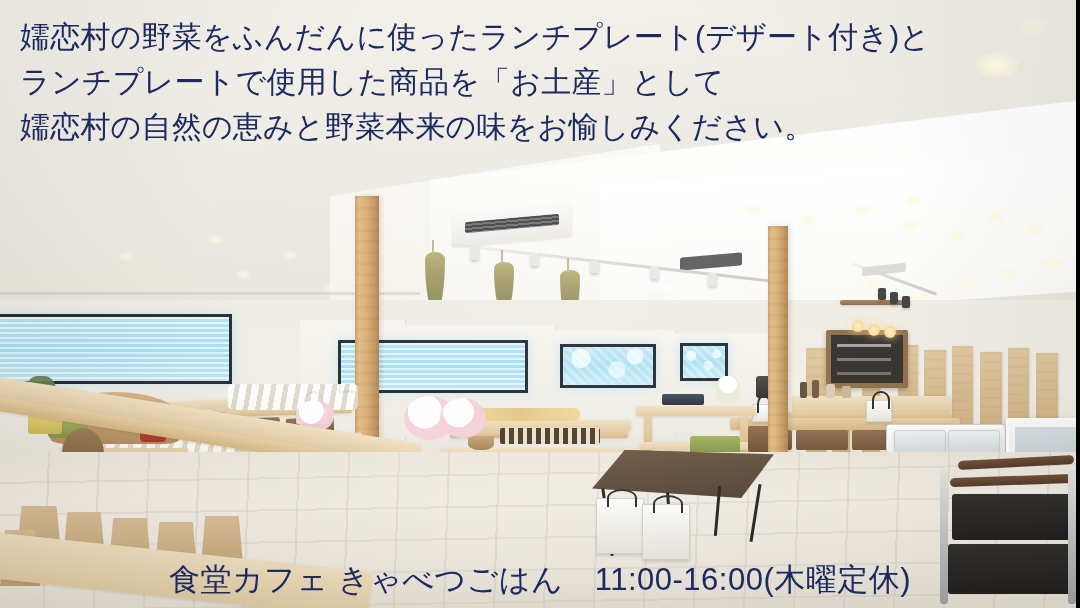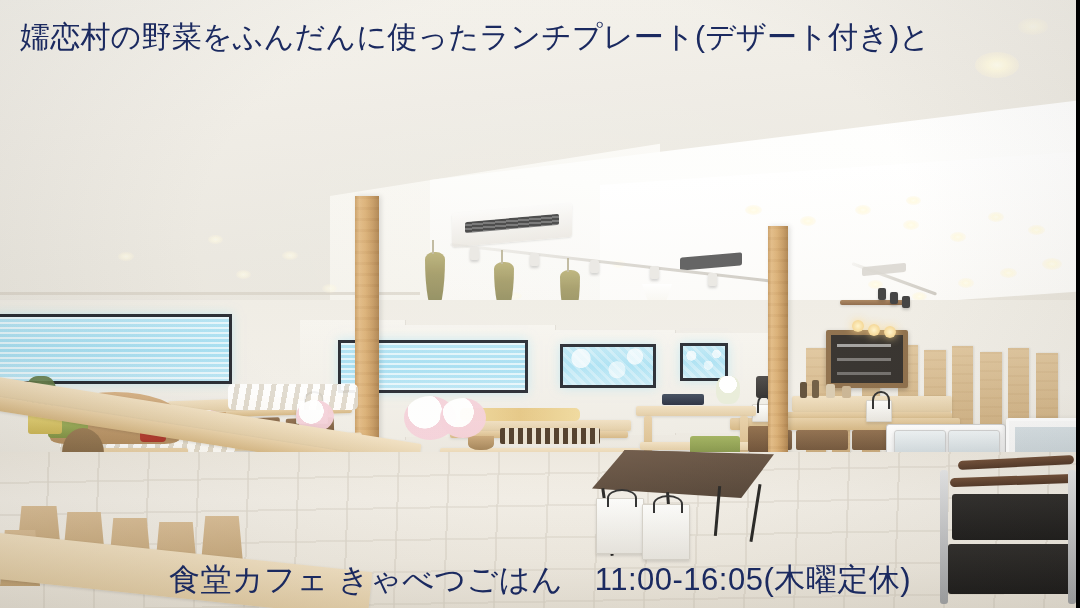--- a/index.html
+++ b/index.html
@@ -365,19 +365,21 @@
     <div class="cart" style="left:952px;top:494px;width:122px;height:46px;"></div>
     <div class="cart" style="left:948px;top:544px;width:128px;height:50px;"></div>
     <div class="blob" style="left:940px;top:470px;width:8px;height:134px;background:linear-gradient(180deg,#e3e4e5,#9fa1a3);border-radius:3px;"></div>
     <div class="blob" style="left:1068px;top:470px;width:8px;height:134px;background:linear-gradient(180deg,#e3e4e5,#9fa1a3);border-radius:3px;"></div>
 
     <div class="grade"></div>
   </div>
 
   <div class="headline">
     <div class="ln">嬬恋村の野菜をふんだんに使ったランチプレート(デザート付き)と</div>
+    <div class="ln">ランチプレートで使用した商品を「お土産」として</div>
+    <div class="ln">嬬恋村の自然の恵みと野菜本来の味をお愉しみください。</div>
   </div>
 
   <div class="caption">
-    <span>食堂カフェ きゃべつごはん　11:00-16:05(木曜定休)</span>
+    <span>食堂カフェ きゃべつごはん　11:00-16:00(木曜定休)</span>
   </div>
 
 </div>
 
 </body></html>

